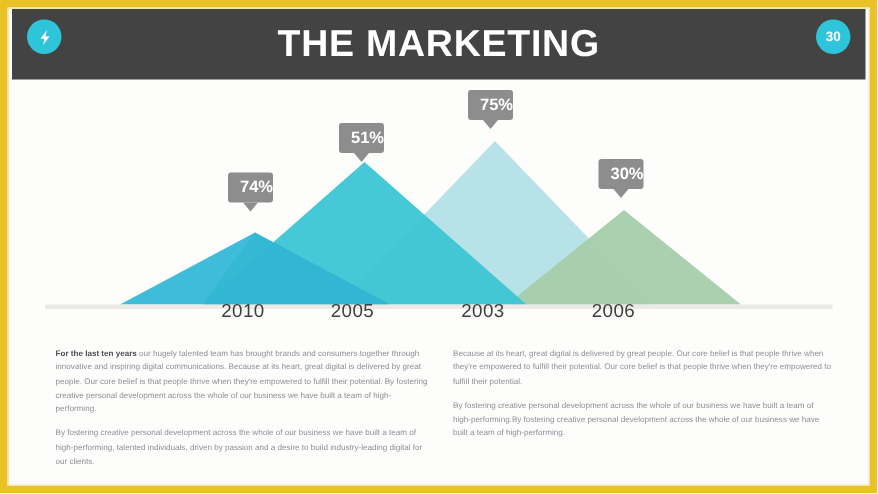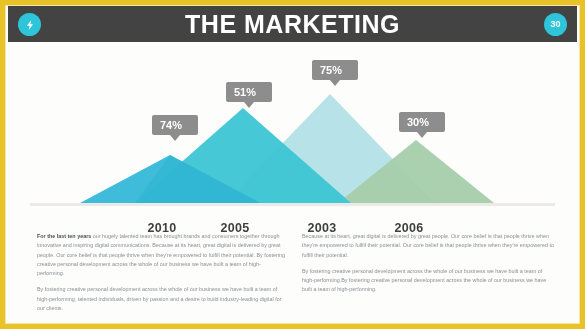--- a/index.html
+++ b/index.html
@@ -34,21 +34,21 @@
     border: 1px solid #f2e6a8;
     pointer-events: none;
     z-index: 41;
   }
 
   
   .header {
     position: absolute;
     left: 8px; top: 6px;
     width: 569px;
-    height: 36px;
+    height: 47px;
     background: #434343;
     z-index: 20;
   }
   .header-title {
     position: absolute;
     left: 0; right: 0;
     top: 50%;
     transform: translateY(-50%);
     text-align: center;
     color: #ffffff;
@@ -105,45 +105,45 @@
     z-index: 6;
   }
 
   
   .pct {
     position: absolute;
     background: #8d8d8d;
     color: #ffffff;
     font-size: 11px;
     font-weight: bold;
-    padding: 4px 16px 4px 8px;
+    padding: 4px 0 4px 8px;
     border-radius: 2px;
     z-index: 15;
     line-height: 1.1;
     white-space: nowrap;
   }
   .pct::after {
     content: "";
     position: absolute;
     left: 50%;
     margin-left: -5px;
     bottom: -6px;
     width: 0; height: 0;
     border-left: 5px solid transparent;
     border-right: 5px solid transparent;
     border-top: 6px solid #8d8d8d;
   }
 
   
   .year {
     position: absolute;
-    top: 221px;
+    top: 200px;
     color: #3f3f3f;
     font-size: 12.5px;
-    font-weight: bold;
+    font-weight: normal;
     letter-spacing: 0.3px;
     z-index: 10;
     text-align: center;
   }
 
   
   .col {
     position: absolute;
     top: 232px;
     color: #8b8f96;
@@ -176,21 +176,21 @@
 
       <polygon points="162,109 252,157 127,157" fill="#2eb5cf" opacity="0.55"></polygon>
     </svg>
   </div>
 
   <div class="baseline"></div>
 
   <div class="pct" style="left:152px; top:115px;">74%</div>
   <div class="pct" style="left:226px; top:82px;">51%</div>
   <div class="pct" style="left:312px; top:60px;">75%</div>
-  <div class="pct" style="left:399px; top:112px;">30%</div>
+  <div class="pct" style="left:399px; top:106px;">30%</div>
 
   <div class="year" style="left:130px; width:64px;">2010</div>
   <div class="year" style="left:203px; width:64px;">2005</div>
   <div class="year" style="left:290px; width:64px;">2003</div>
   <div class="year" style="left:377px; width:64px;">2006</div>
 
   <div class="col col-left">
     <p><b>For the last ten years</b><span> our hugely talented team has brought brands and consumers together through innovative and inspiring digital communications. Because at its heart, great digital is delivered by great people. Our core belief is that people thrive when they're empowered to fulfill their potential. By fostering creative personal development across the whole of our business we have built a team of high-performing.</span></p>
     <p>By fostering creative personal development across the whole of our business we have built a team of high-performing, talented individuals, driven by passion and a desire to build industry-leading digital for our clients.</p>
   </div>

